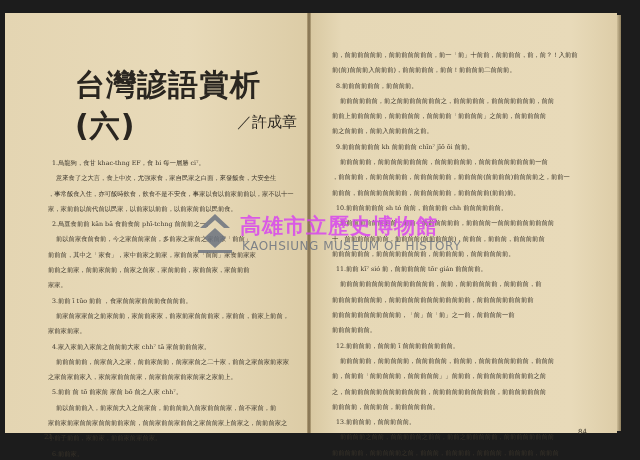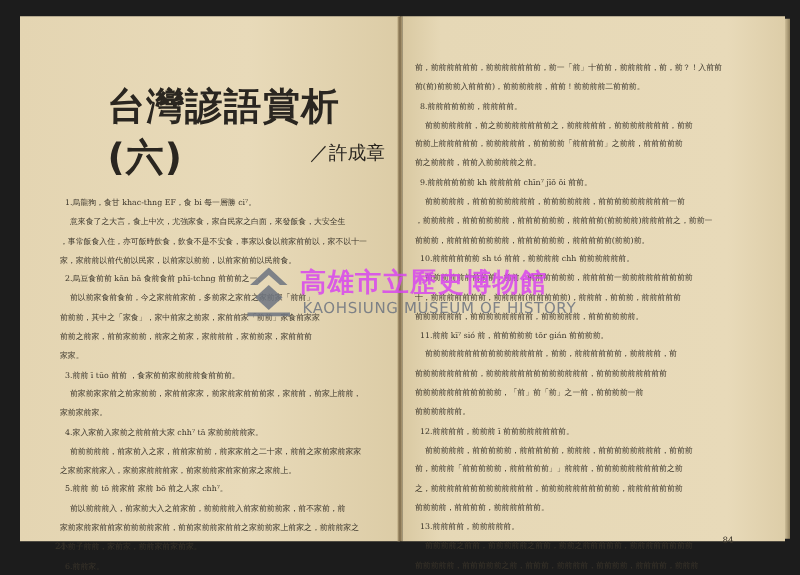--- a/index.html
+++ b/index.html
@@ -3,21 +3,21 @@
   <meta charset="utf-8">
   <style>
     html, body { margin: 0; padding: 0; }
     body {
       width: 640px; height: 460px; overflow: hidden;
       background: #1c1c1c;
       font-family: "DejaVu Serif", serif;
       position: relative;
     }
     .book {
-      position: absolute; left: 16px; top: 13px; width: 500px; height: 336px;
+      position: absolute; left: 5px; top: 13px; width: 500px; height: 336px;
     }
     .page {
       position: absolute; top: 0; height: 420px;
       background: #e6d7b5;
       overflow: hidden;
     }
     .page.left { left: 0; width: 304px; background: linear-gradient(90deg,#e4d5b2 0%, #e8dab9 60%, #dccca6 100%); }
     .page.right { left: 306px; width: 306px; background: linear-gradient(90deg,#d9c9a2 0%, #e6d8b6 10%, #e8dab9 85%, #ddcda8 100%); }
     .spine {
       position: absolute; left: 302px; top: 0; width: 4px; height: 420px;

